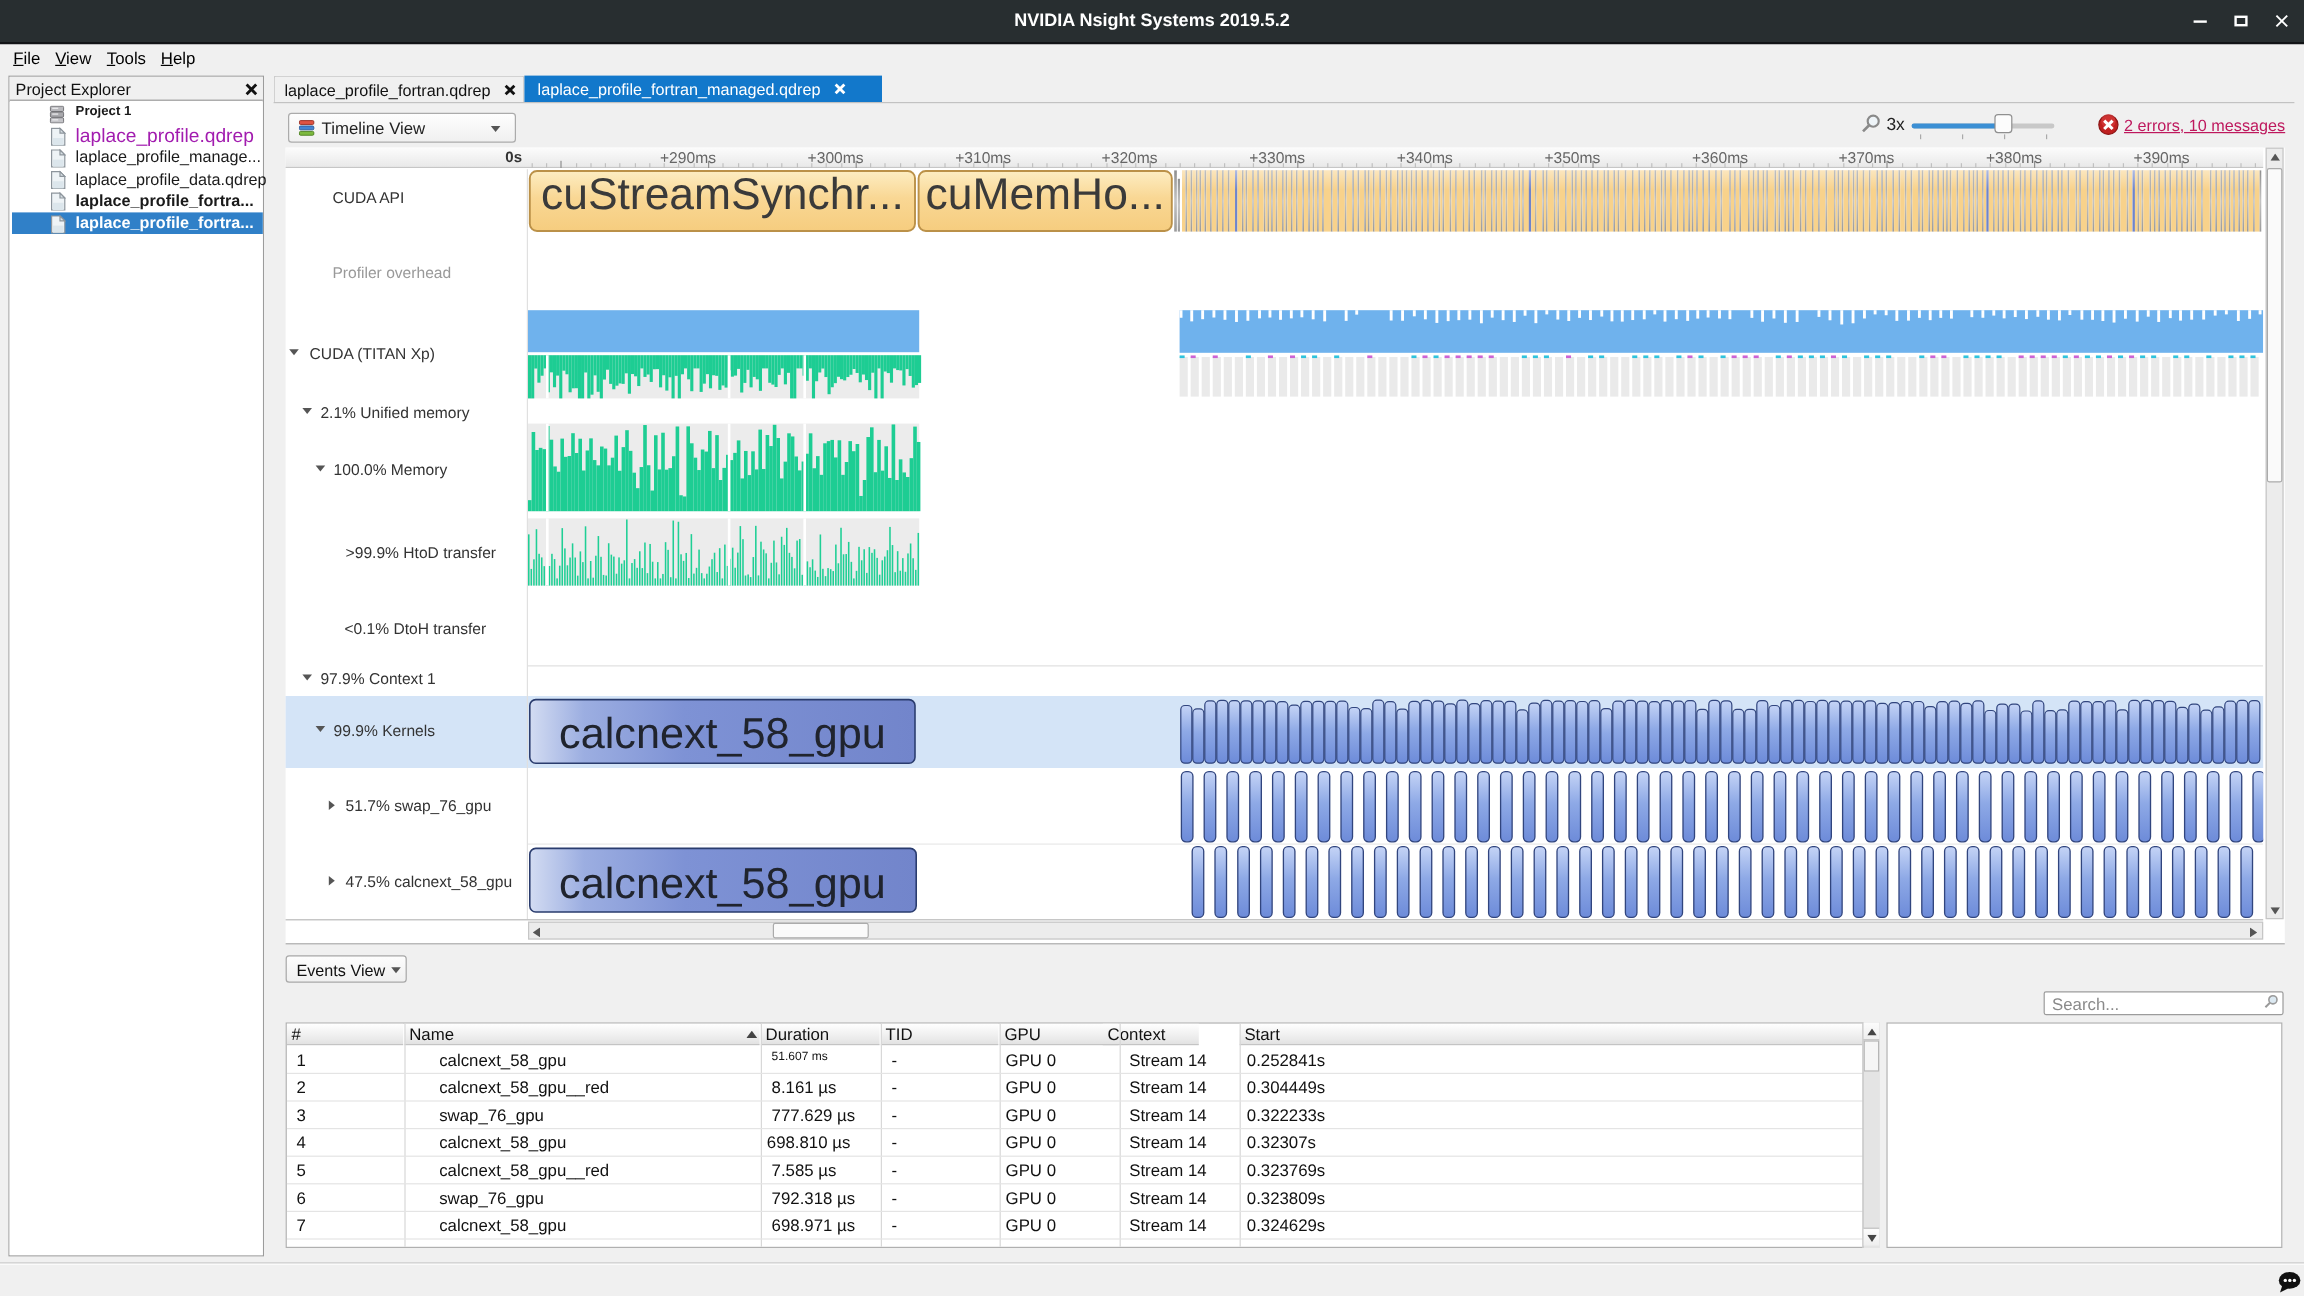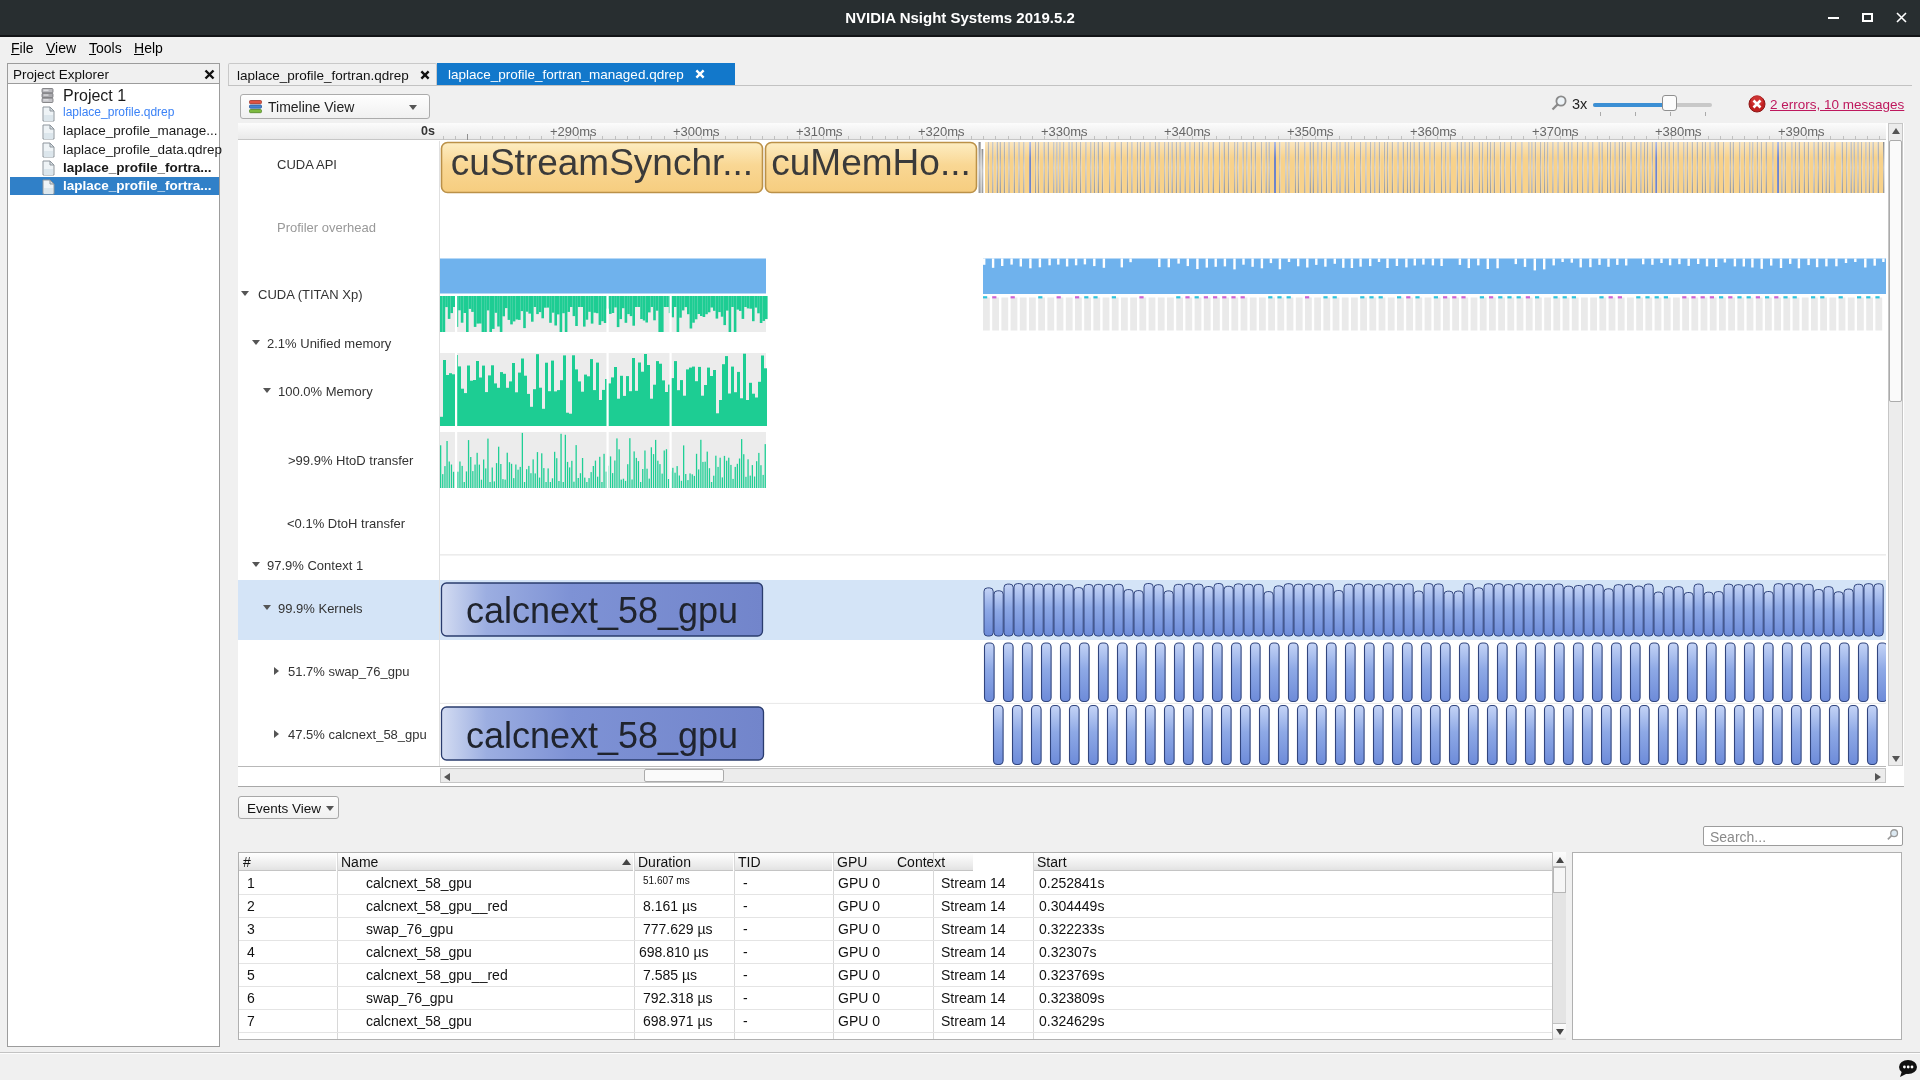--- a/index.html
+++ b/index.html
@@ -40,27 +40,27 @@
   </div>
   <div style="position:absolute;left:0;top:21px;width:211px;height:961px;background:#fff">
     <svg style="position:absolute;left:33px;top:3px" width="13" height="15" viewBox="0 0 13 15">
         <rect x="1" y="0.5" width="11" height="4.4" rx="1" fill="#b9b9bd" stroke="#707074" stroke-width="0.8"></rect>
         <rect x="1" y="5.3" width="11" height="4.4" rx="1" fill="#a9a9ad" stroke="#707074" stroke-width="0.8"></rect>
         <rect x="1" y="10.1" width="11" height="4.4" rx="1" fill="#c4c4c8" stroke="#707074" stroke-width="0.8"></rect>
         <rect x="2.5" y="1.7" width="5" height="1.1" fill="#e8e8ea"></rect>
         <rect x="2.5" y="6.5" width="5" height="1.1" fill="#e8e8ea"></rect>
         <rect x="2.5" y="11.3" width="5" height="1.1" fill="#e8e8ea"></rect>
       </svg>
-      <div style="position:absolute;left:55px;top:2px;width:170px;font-size:16px;font-weight:normal;color:#1a1a1a;white-space:nowrap">Project 1</div>
+      <div style="position:absolute;left:55px;top:2px;width:170px;font-size:11px;font-weight:bold;color:#1a1a1a;white-space:nowrap">Project 1</div>
       <svg style="position:absolute;left:34px;top:20.7px" width="13" height="16" viewBox="0 0 13 16">
         <path d="M1 1 h7 l4 4 v10 h-11 z" fill="#eef3f6" stroke="#8d959c" stroke-width="1"></path>
         <path d="M8 1 l4 4 h-4 z" fill="#d7dfe4" stroke="#8d959c" stroke-width="1"></path>
         <rect x="2" y="9" width="9" height="6" fill="#dce6ec"></rect>
       </svg>
-      <div style="position:absolute;left:55px;top:20px;width:170px;font-size:12px;font-weight:normal;color:#3b82f6;white-space:nowrap">laplace_profile.qdrep</div>
+      <div style="position:absolute;left:55px;top:20px;width:170px;font-size:16px;font-weight:normal;color:#a21caf;white-space:nowrap">laplace_profile.qdrep</div>
       <svg style="position:absolute;left:34px;top:38.9px" width="13" height="16" viewBox="0 0 13 16">
         <path d="M1 1 h7 l4 4 v10 h-11 z" fill="#eef3f6" stroke="#8d959c" stroke-width="1"></path>
         <path d="M8 1 l4 4 h-4 z" fill="#d7dfe4" stroke="#8d959c" stroke-width="1"></path>
         <rect x="2" y="9" width="9" height="6" fill="#dce6ec"></rect>
       </svg>
       <div style="position:absolute;left:55px;top:38px;width:170px;font-size:13.5px;font-weight:normal;color:#1a1a1a;white-space:nowrap">laplace_profile_manage...</div>
       <svg style="position:absolute;left:34px;top:57.099999999999994px" width="13" height="16" viewBox="0 0 13 16">
         <path d="M1 1 h7 l4 4 v10 h-11 z" fill="#eef3f6" stroke="#8d959c" stroke-width="1"></path>
         <path d="M8 1 l4 4 h-4 z" fill="#d7dfe4" stroke="#8d959c" stroke-width="1"></path>
         <rect x="2" y="9" width="9" height="6" fill="#dce6ec"></rect>
@@ -1596,21 +1596,21 @@
     <circle cx="11" cy="7" r="4.6" fill="#dce9f2" stroke="#9a9a9a" stroke-width="1.8"></circle>
     <line x1="7.6" y1="10.4" x2="2.5" y2="15.5" stroke="#9a9a9a" stroke-width="2.2"></line>
   </svg>
 
 <div class="abs" style="left:238px;top:852px;width:1328px;height:188px;background:#fff;border:1px solid #b0b0b0;overflow:hidden">
   <div class="th" style="left:0px;width:97px">#</div>
     <div class="th" style="left:98px;width:296px">Name</div>
     <div class="th" style="left:395px;width:99px">Duration</div>
     <div class="th" style="left:495px;width:98px">TID</div>
     <div class="th" style="left:594px;width:99px">GPU</div>
-    <div class="th" style="left:654px;width:80px">Context</div>
+    <div class="th" style="left:680px;width:80px">Context</div>
     <div class="th" style="left:794px;width:519px">Start</div>
     <svg style="position:absolute;left:383px;top:6px" width="9" height="6" viewBox="0 0 9 6">
       <path d="M4.5 0 L9 6 L0 6 Z" fill="#444"></path>
     </svg>
     <div style="position:absolute;left:98px;top:0;width:1px;height:188px;background:#d8d8d8"></div>
     <div style="position:absolute;left:395px;top:0;width:1px;height:188px;background:#d8d8d8"></div>
     <div style="position:absolute;left:495px;top:0;width:1px;height:188px;background:#d8d8d8"></div>
     <div style="position:absolute;left:594px;top:0;width:1px;height:188px;background:#d8d8d8"></div>
     <div style="position:absolute;left:694px;top:0;width:1px;height:188px;background:#d8d8d8"></div>
     <div style="position:absolute;left:794px;top:0;width:1px;height:188px;background:#d8d8d8"></div>

